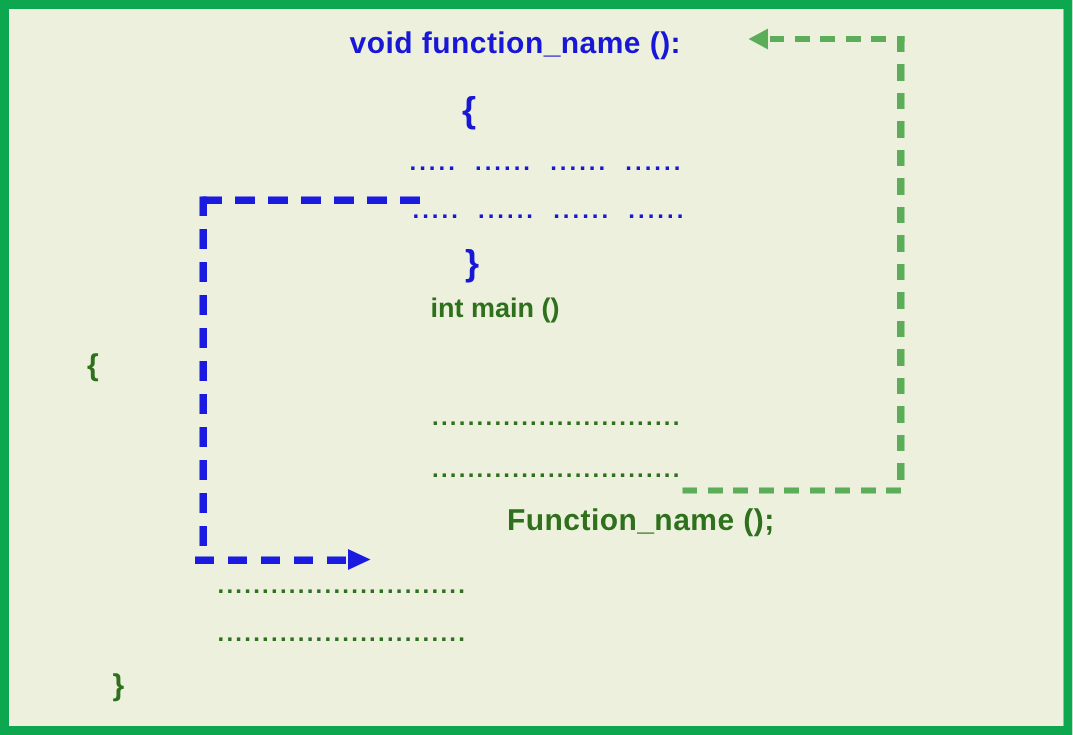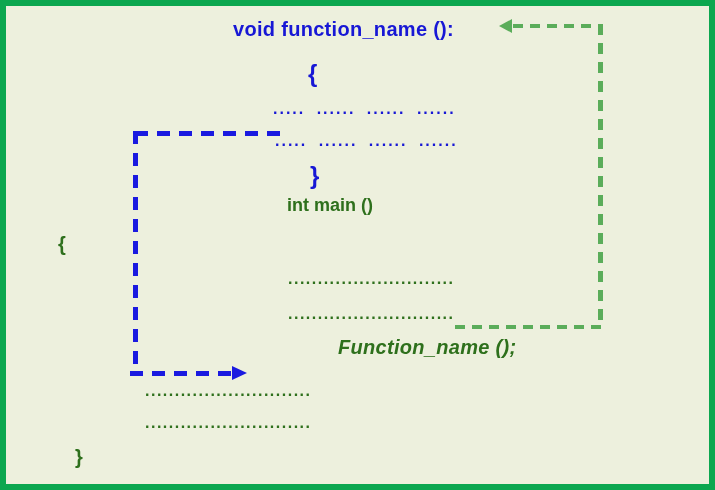--- a/index.html
+++ b/index.html
@@ -60,21 +60,21 @@
     <div class="txt blue brace-lg" style="left:304px;top:157px;">}</div>
 
     <div class="txt green main-hdr" style="left:281px;top:190px;">int main ()</div>
 
     <div class="txt green brace-md" style="left:52px;top:227px;">{</div>
 
     <div class="txt green dots dots-solid" style="left:282px;top:265px;">............................</div>
 
     <div class="txt green dots dots-solid" style="left:282px;top:300px;">............................</div>
 
-    <div class="txt green stmt" style="left:332px;top:330px;font-style:italic;">Function_name ();</div>
+    <div class="txt green stmt" style="left:332px;top:330px;">Function_name ();</div>
 
     <div class="txt green dots dots-solid" style="left:139px;top:377px;">............................</div>
 
     <div class="txt green dots dots-solid" style="left:139px;top:409px;">............................</div>
 
     <div class="txt green brace-md" style="left:69px;top:440px;">}</div>
 
     <div>
       <div class="head head-left" style="left:493px;top:13px;"></div>
       <div class="seg hdash-green" style="left:507px;top:18px;width:90px;"></div>

